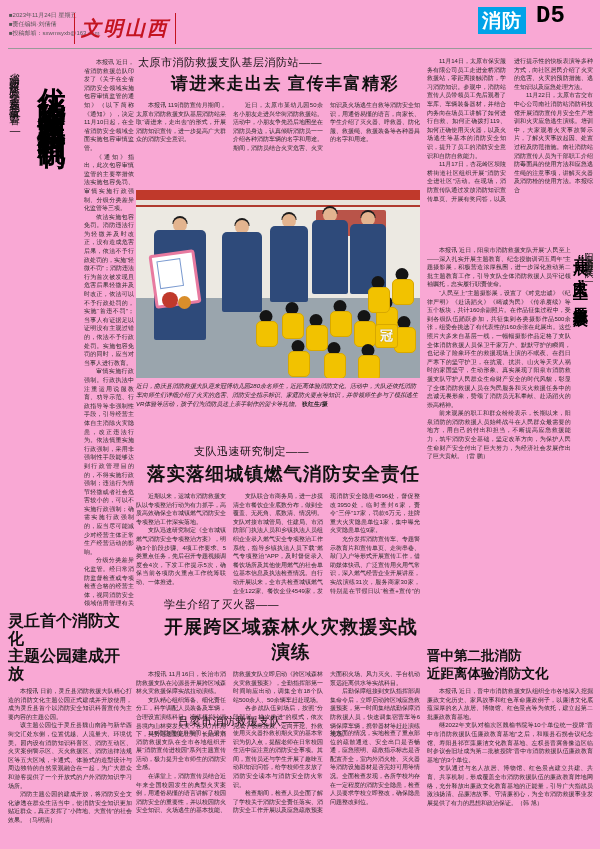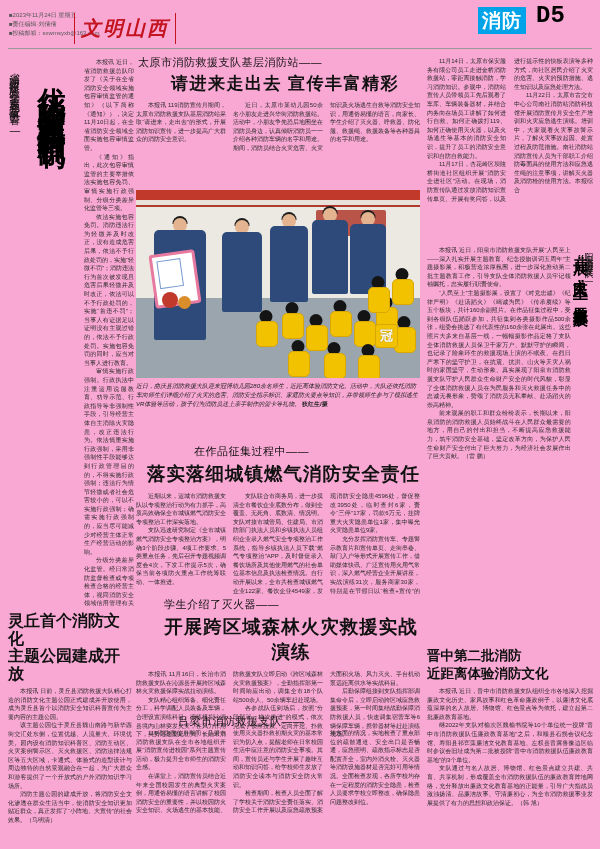--- a/index.html
+++ b/index.html
@@ -248,21 +248,21 @@
         <span class="kbody"></span>
       </div>
     <div class="jacket-label">冠</div>
   </div>
   <div class="caption">
     <span>近日，曲沃县消防救援大队迎来冠博幼儿园280余名师生，近距离体验消防文化。活动中，大队还依托消防车向师生们详细介绍了火灾的危害、消防安全指示标识、家庭防火要点等知识，并带领师生参与了模拟逃生VR体验等活动，孩子们为消防员送上亲手制作的贺卡等礼物。</span>
     <b>狄红生/摄</b>
   </div>
 
   <div class="art-yuncheng">
-    <div class="kicker yc-kicker">在作品征集过程中——</div>
+    <div class="kicker yc-kicker">支队迅速研究制定——</div>
     <div class="headline mid-headline">落实落细城镇燃气消防安全责任</div>
     <div class="body-txt yc-body">
         <p>近期以来，运城市消防救援支队以专项整治行动为有力抓手，高质高效确保全市城镇燃气消防安全专项整治工作深实落地。</p>
         <p>支队迅速研究制定《全市城镇燃气消防安全专项整治方案》，明确3个阶段步骤、4项工作要求、5类重点任务，先后召开专题视频调度会4次，下发工作提示5次，确保当前各项防火重点工作统筹联动、一体推进。</p>
         <p>支队联合市商务局，进一步摸清全市餐饮企业底数分布，做到全覆盖、无死角、底数清、情况明。支队对接市城管局、住建局、市消防部门执法人员和乡镇执法人员组织企业录入燃气安全专项整治工作系统，指导乡镇执法人员下载“燃气专项整治”APP，及时督促录入餐饮场所及其他使用燃气的社会单位基本信息及执法检查情况。自行动开展以来，全市共检查城镇燃气企业122家、餐饮企业4549家，发现消防安全隐患4596处，督促整改3950处，临时查封6家，责令“三停”17家，罚款6万元，挂牌重大火灾隐患单位1家，集中曝光火灾隐患单位9家。</p>
         <p>充分发挥消防宣传车、专题警示教育片和宣传单页、走街串巷、敲门入户等形式开展宣传工作，借助媒体快讯、广泛宣传用火用气常识，深入燃气经营企业开展讲座，实战演练31次，服务商家30家，特别是在节假日以“检查+宣传”的方式向使用单位进行消防安全培训，做到“人人讲安全，个个会应急”。文 雪</p>
       </div>
   </div>
 
   <div class="art-changzhi">

